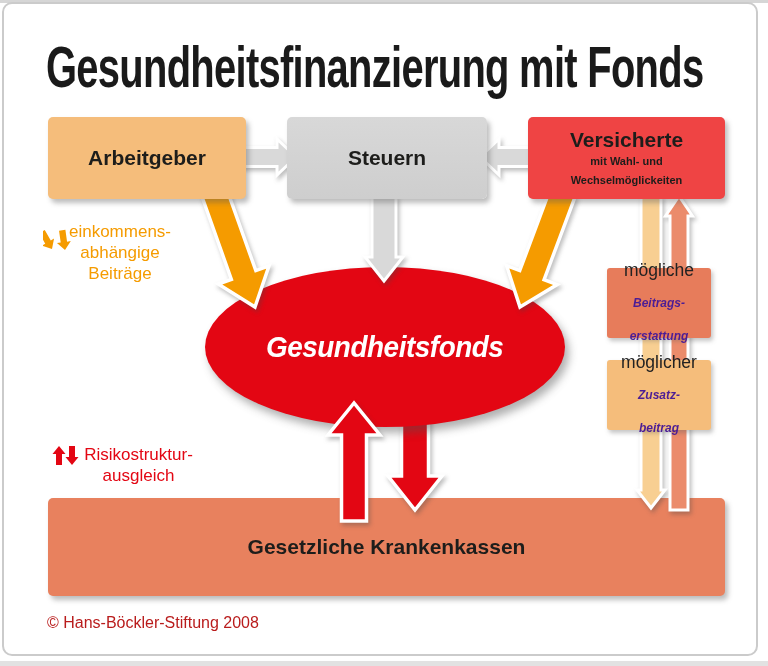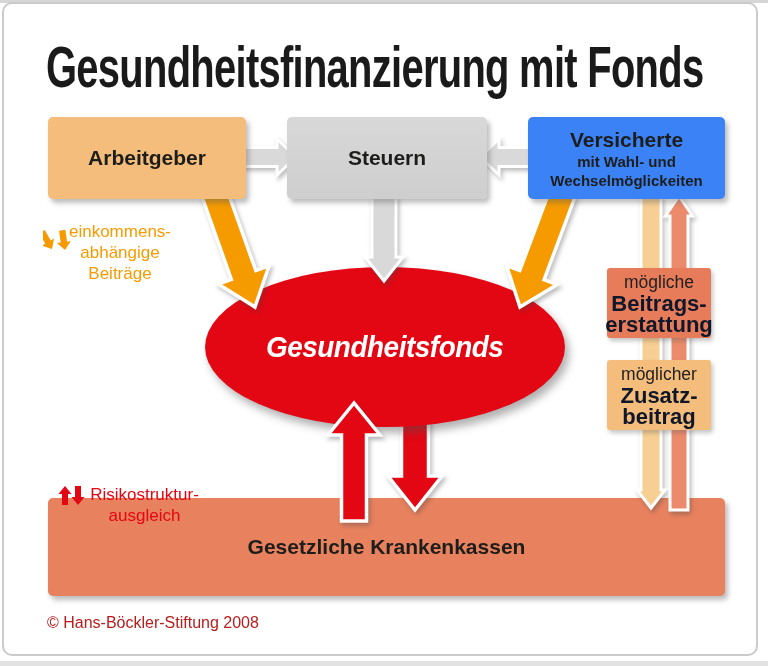--- a/index.html
+++ b/index.html
@@ -14,48 +14,48 @@
 
   .title{
     position:absolute;left:46px;top:34px;font-size:57px;font-weight:700;color:#1a1a1a;
     letter-spacing:-1px;white-space:nowrap;transform:scaleX(0.70);transform-origin:left top;
   }
 
   .box{position:absolute;border-radius:5px;box-sizing:border-box;
     display:flex;flex-direction:column;align-items:center;justify-content:center;
     box-shadow:3px 4px 5px rgba(90,90,90,0.40);}
   .box .lbl{font-weight:700;font-size:21px;color:#1d1d1b;line-height:24px;}
-  .box .sub{font-weight:700;font-size:15px;color:#1d1d1b;line-height:19px;text-align:right;}
+  .box .sub{font-weight:700;font-size:11px;color:#1d1d1b;line-height:19px;text-align:right;}
 
   .box-arbeitgeber{left:48px;top:117px;width:198px;height:82px;}
   .box-steuern{left:287px;top:117px;width:200px;height:82px;
     background:linear-gradient(180deg,#d8d8d8 0%,#cecece 100%);}
   .box-versicherte{left:528px;top:117px;width:197px;height:82px;padding-top:2px;}
   .box-krankenkassen{left:48px;top:498px;width:677px;height:98px;}
 
   .sidebox{position:absolute;width:104px;border-radius:3px;box-sizing:border-box;
     display:flex;flex-direction:column;align-items:center;justify-content:center;
-    box-shadow:2px 3px 4px rgba(90,90,90,0.35);}
+    box-shadow:2px 3px 4px rgba(90,90,90,0.35);gap:12px;}
   .sidebox .r{font-weight:400;font-size:17.5px;color:#222;line-height:21px;}
-  .sidebox .b{font-weight:700;font-size:22px;color:#0f172a;line-height:21px;}
+  .sidebox .b{font-weight:700;font-size:12px;color:#4c1d95;line-height:21px;font-style:italic;}
   .sidebox-erstattung{left:607px;top:268px;height:70px;}
   .sidebox-zusatz{left:607px;top:352px;height:70px;margin-top:8px;}
 
   .ellipse{position:absolute;left:205px;top:267px;width:360px;height:160px;border-radius:50%;
     display:flex;align-items:center;justify-content:center;
     box-shadow:4px 6px 8px rgba(80,80,80,0.45);font-style:italic;}
   .ellipse .lbl{color:#ffffff;font-weight:700;font-size:30px;letter-spacing:-0.5px;
     transform:scaleX(0.93);white-space:nowrap;}
 
   .arrow-layer{position:absolute;left:0;top:0;width:768px;height:666px;pointer-events:none;
     filter:drop-shadow(2px 3px 2px rgba(70,70,70,0.35));}
 
   .ann{position:absolute;font-size:17px;line-height:21px;text-align:center;}
   .ann-einkommen{left:44px;top:221px;width:152px;}
-  .ann-risiko{left:72px;top:444px;width:145px;margin-top:40px;}
+  .ann-risiko{left:66px;top:444px;width:145px;}
   .ann .icon{position:absolute;}
 
   .copyright{position:absolute;left:47px;top:614px;font-size:16px;color:#b91c1c;}
 </style>
 </head>
 <body>
 
 <div id="canvas">
 
   <div class="box box-krankenkassen" style="background-color: rgb(232, 129, 94);">
@@ -91,21 +91,21 @@
     <polygon points="0,0 18,-19 9.5,-19 9.5,-53 -9.5,-53 -9.5,-19 -18,-19" transform="translate(480,157) rotate(90)" stroke="#ffffff" stroke-width="3" fill="#d9d9d9"></polygon>
     <polygon points="0,0 26,-32 12.5,-32 12.5,-118 -12.5,-118 -12.5,-32 -26,-32" transform="translate(354,403) rotate(180)" stroke="#ffffff" stroke-width="3.5" fill="#e30613"></polygon>
   </svg>
 
   <div class="box box-arbeitgeber" style="background-color: rgb(245, 189, 123);">
     <span class="lbl">Arbeitgeber</span>
   </div>
   <div class="box box-steuern">
     <span class="lbl">Steuern</span>
   </div>
-  <div class="box box-versicherte" style="background-color: #3b82f6;">
+  <div class="box box-versicherte" style="background-color: #ef4444;">
     <span class="lbl">Versicherte</span>
     <span class="sub">mit Wahl- und</span>
     <span class="sub">Wechselmöglickeiten</span>
   </div>
 
   <div class="ann ann-einkommen" style="color: rgb(245, 155, 0);">
     <svg class="icon" style="left:-1px;top:2px" width="32" height="30" viewBox="0 0 32 30">
       <polygon points="0,0 7,-8 3.2,-8 3.2,-20 -3.2,-20 -3.2,-8 -7,-8" transform="translate(9,26) rotate(-30)" fill="#f59b00"></polygon>
       <polygon points="0,0 7,-8 3.2,-8 3.2,-20 -3.2,-20 -3.2,-8 -7,-8" transform="translate(22,27) rotate(-8)" fill="#f59b00"></polygon>
     </svg>

